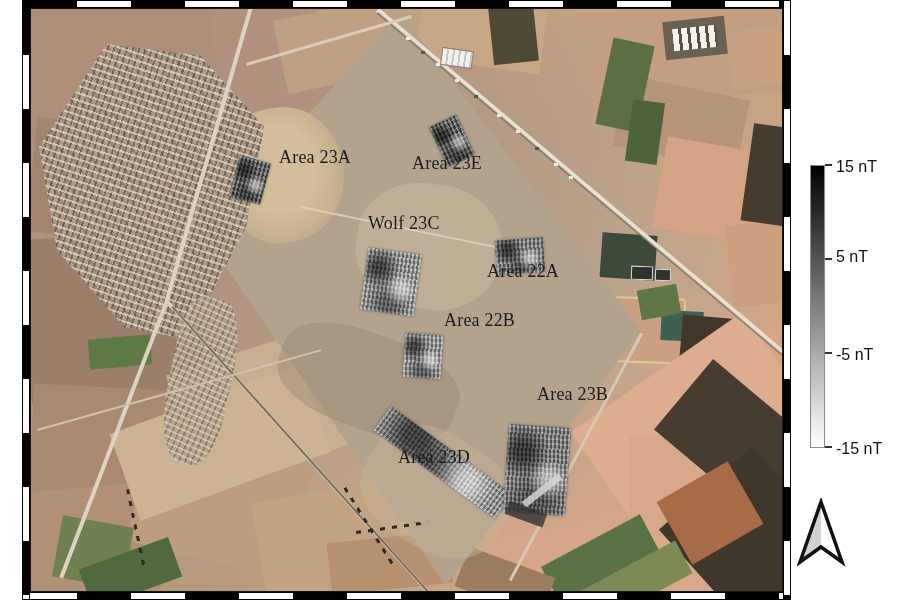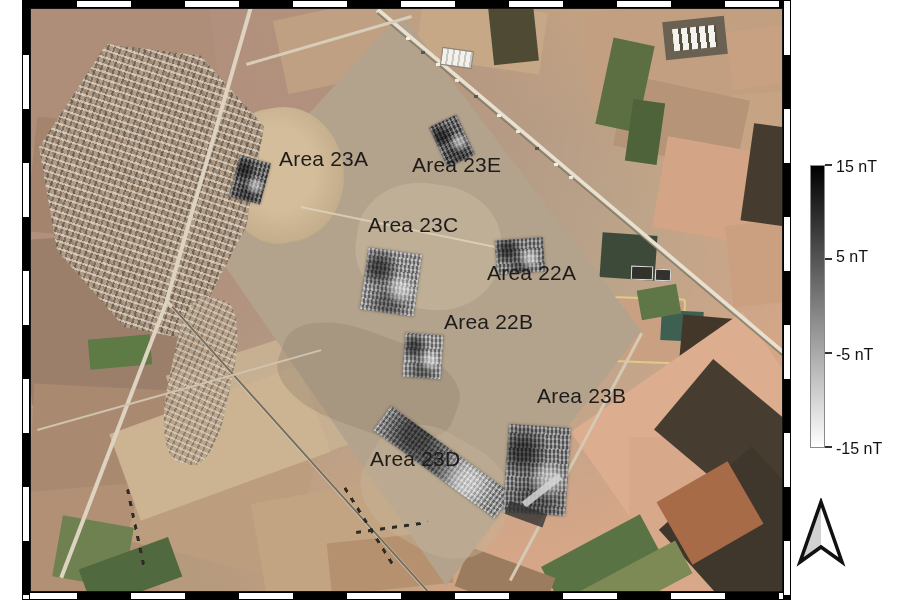--- a/index.html
+++ b/index.html
@@ -23,21 +23,21 @@
        background-image:
          radial-gradient(circle at 25% 30%, rgba(0,0,0,.55) 0 10%, transparent 35%),
          radial-gradient(circle at 70% 60%, rgba(255,255,255,.5) 0 8%, transparent 30%),
          radial-gradient(circle at 50% 85%, rgba(0,0,0,.35) 0 12%, transparent 40%),
          repeating-linear-gradient(90deg, rgba(255,255,255,.28) 0 2px, rgba(0,0,0,.25) 2px 4px),
          repeating-linear-gradient(0deg, rgba(255,255,255,.2) 0 2px, rgba(40,40,40,.22) 2px 5px);
        box-shadow:0 0 3px rgba(40,40,40,.45);}
   .mag.dark{background-color:#4f4f4f;}
   .mag.middark{background-color:#7a7a7a;}
   
-  .area-label{position:absolute;font-size:21px;color:#1e1c1a;white-space:nowrap;letter-spacing:.2px;}
+  .area-label{position:absolute;font-size:18px;color:#1e1c1a;white-space:nowrap;letter-spacing:.2px;font-family:Liberation Serif, serif;}
   #copyright{position:absolute;left:3px;top:556px;font-size:13px;color:#f6f6f4;white-space:nowrap;
              text-shadow:0 0 2px rgba(45,42,38,.95), 1px 1px 1px rgba(45,42,38,.85);}
   
   .nl{position:absolute;box-sizing:border-box;border:1px solid #000;}
   .nl-top{left:22px;top:0;width:769px;height:8px;background:repeating-linear-gradient(90deg,#000 0 54px,#fff 54px 108px);}
   .nl-bottom{left:22px;top:592px;width:769px;height:8px;background:repeating-linear-gradient(90deg,#fff 0 54px,#000 54px 108px);}
   .nl-left{left:22px;top:0;width:8px;height:600px;background:repeating-linear-gradient(180deg,#000 0 54px,#fff 54px 108px);}
   .nl-right{left:783px;top:0;width:8px;height:600px;background:repeating-linear-gradient(180deg,#fff 0 54px,#000 54px 108px);}
   
   #cbar-gradient{position:absolute;left:810px;top:165px;width:15px;height:283px;
@@ -124,25 +124,25 @@
         <div class="t mag middark" style="left: 465px; top: 230px; width: 48px; height: 34px; transform: rotate(-4deg);"></div>
         <div class="t mag" style="left: 373px; top: 325px; width: 38px; height: 44px; transform: rotate(4deg);"></div>
         <div class="t mag o0" style="left: 360px; top: 397px; width: 150px; height: 30px; transform: rotate(36deg);"></div>
         <div class="t mag middark" style="left: 475px; top: 417px; width: 62px; height: 88px; transform: rotate(4deg);"></div>
         <div class="t " style="left: 488px; top: 478px; width: 46px; height: 7px; transform: rotate(-38deg); opacity: 0.85; background: rgb(212, 212, 212);"></div>
         <div class="t " style="left: 475px; top: 498px; width: 40px; height: 14px; transform: rotate(20deg); background: rgba(50, 50, 50, 0.8);"></div>
       </div>
 
     <div class="area-label" style="left:248px;top:138px">Area 23A</div>
     <div class="area-label" style="left:381px;top:144px">Area 23E</div>
-    <div class="area-label" style="left:337px;top:204px">Area 23C</div>
+    <div class="area-label" style="left:337px;top:204px">Wolf 23C</div>
     <div class="area-label" style="left:456px;top:252px">Area 22A</div>
     <div class="area-label" style="left:413px;top:301px">Area 22B</div>
     <div class="area-label" style="left:506px;top:375px">Area 23B</div>
-    <div class="area-label" style="left:339px;top:438px">Area 23D</div>
+    <div class="area-label" style="left:367px;top:438px">Area 23D</div>
 
   </div>
 
   <div class="nl nl-top"></div>
   <div class="nl nl-bottom"></div>
   <div class="nl nl-left"></div>
   <div class="nl nl-right"></div>
 
   <div id="colorbar">
     <div id="cbar-gradient"></div>

